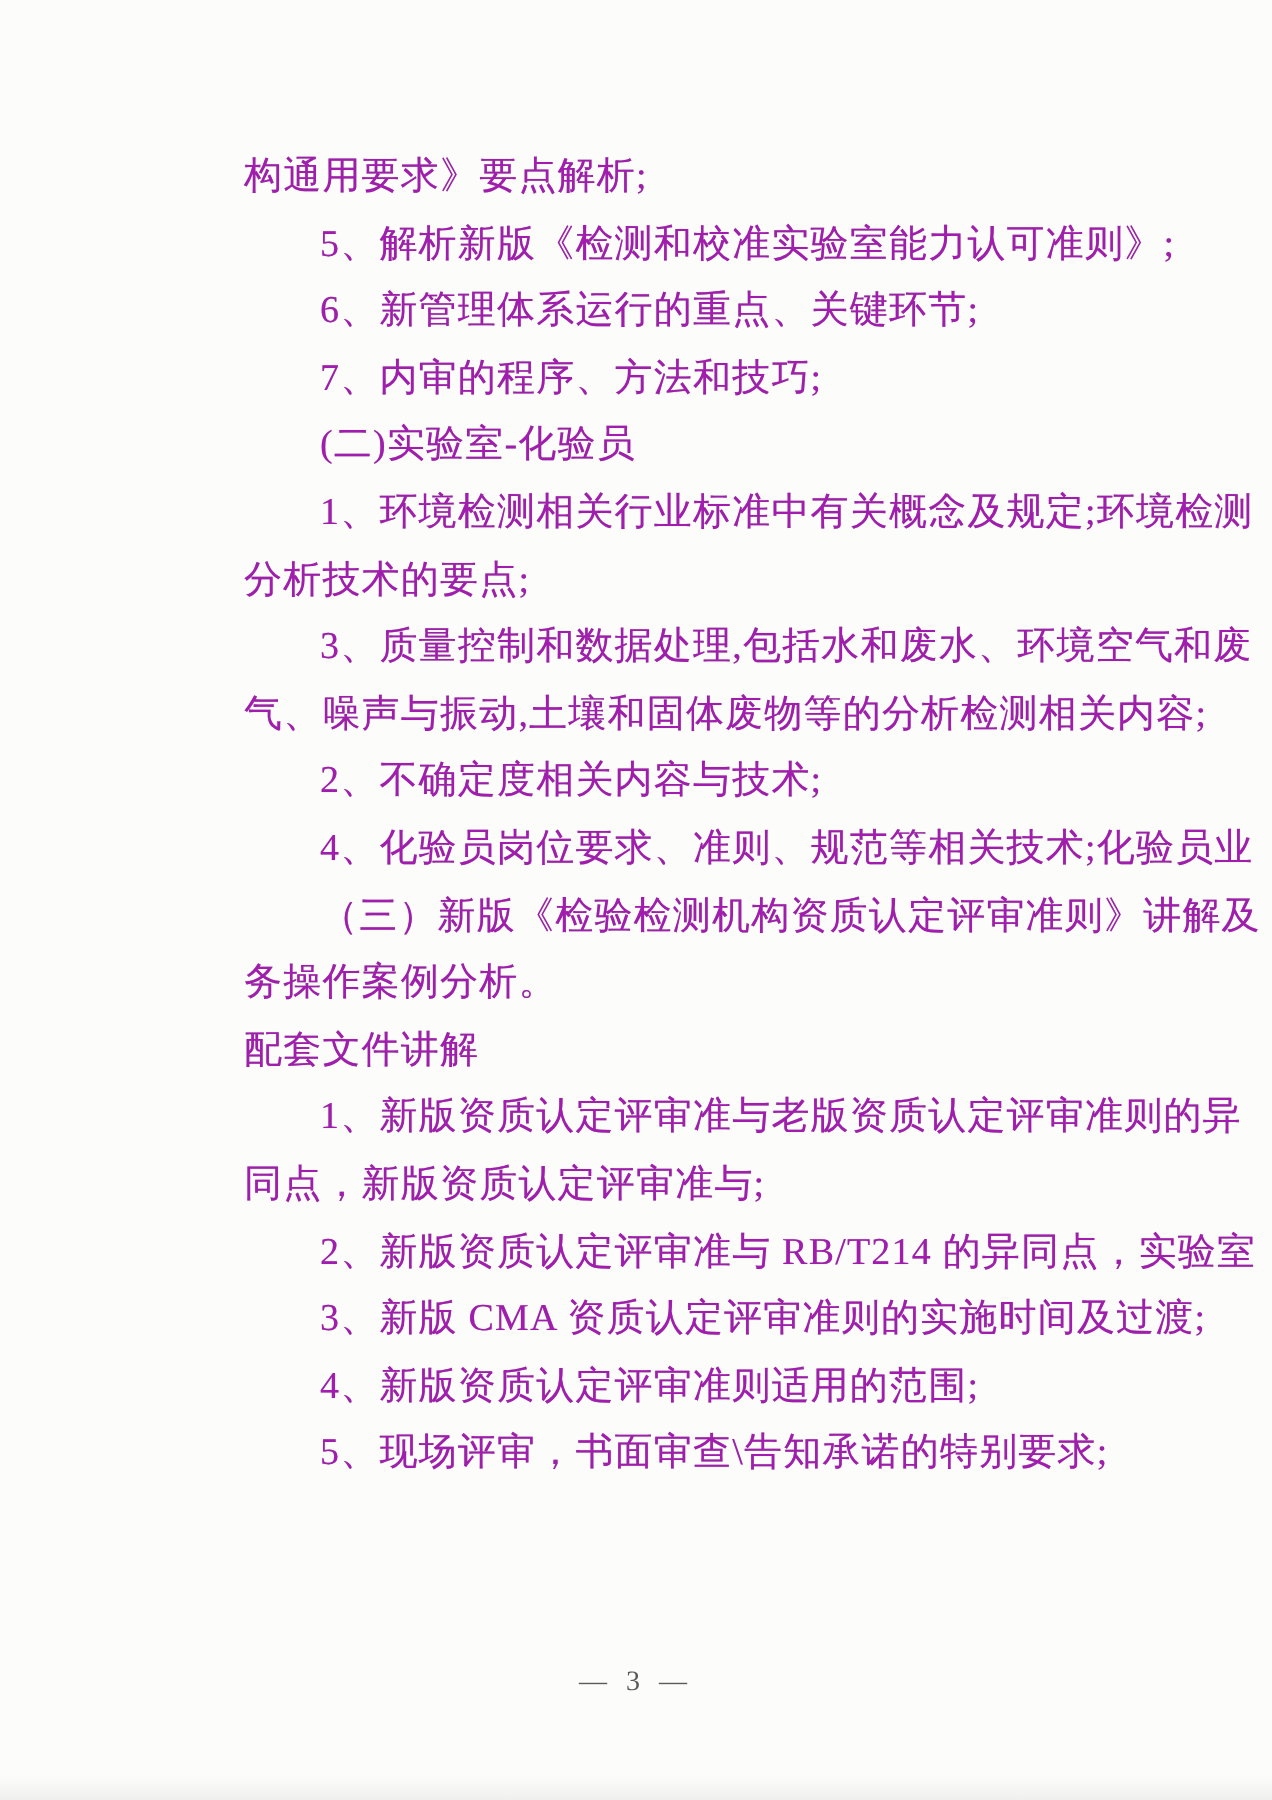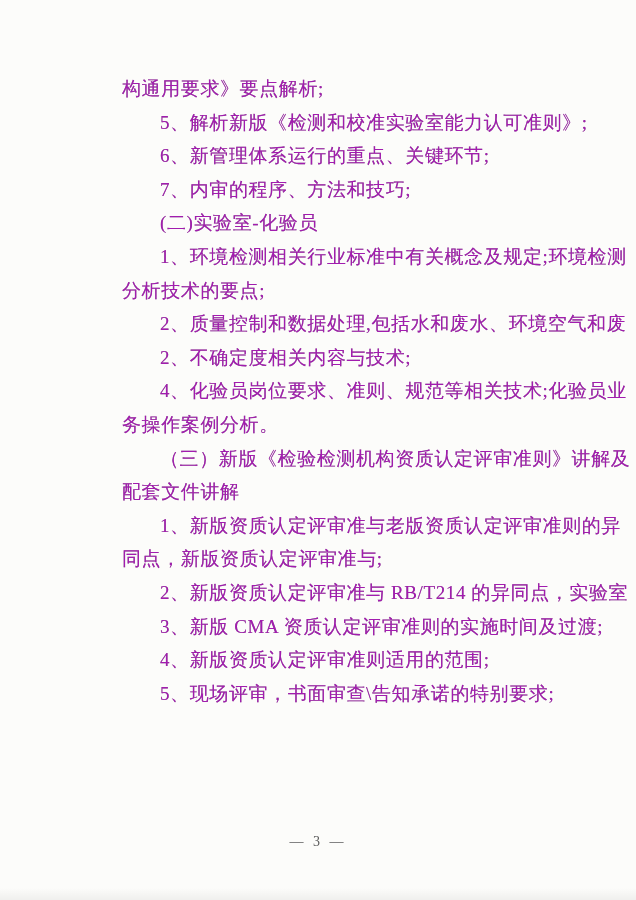--- a/index.html
+++ b/index.html
@@ -62,25 +62,26 @@
 
 <div class="page">
   <div class="content">
       <div class="line">构通用要求》要点解析;</div>
       <div class="line indent">5、解析新版《检测和校准实验室能力认可准则》;</div>
       <div class="line indent">6、新管理体系运行的重点、关键环节;</div>
       <div class="line indent">7、内审的程序、方法和技巧;</div>
       <div class="line indent">(二)实验室-化验员</div>
       <div class="line indent">1、环境检测相关行业标准中有关概念及规定;环境检测</div>
       <div class="line">分析技术的要点;</div>
-      <div class="line indent">2、质量控制和数据处理,包括水和废水、环境空气和废</div>
+      <div class="line indent">3、质量控制和数据处理,包括水和废水、环境空气和废</div>
+      <div class="line">气、噪声与振动,土壤和固体废物等的分析检测相关内容;</div>
       <div class="line indent">2、不确定度相关内容与技术;</div>
       <div class="line indent">4、化验员岗位要求、准则、规范等相关技术;化验员业</div>
+      <div class="line indent">（三）新版《检验检测机构资质认定评审准则》讲解及</div>
       <div class="line">务操作案例分析。</div>
-      <div class="line indent">（三）新版《检验检测机构资质认定评审准则》讲解及</div>
       <div class="line">配套文件讲解</div>
       <div class="line indent">1、新版资质认定评审准与老版资质认定评审准则的异</div>
       <div class="line">同点，新版资质认定评审准与;</div>
       <div class="line indent">2、新版资质认定评审准与 RB/T214 的异同点，实验室</div>
       <div class="line indent">3、新版 CMA 资质认定评审准则的实施时间及过渡;</div>
       <div class="line indent">4、新版资质认定评审准则适用的范围;</div>
       <div class="line indent">5、现场评审，书面审查\告知承诺的特别要求;</div>
     </div>
   <div class="footer">— 3 —</div>
 </div>

